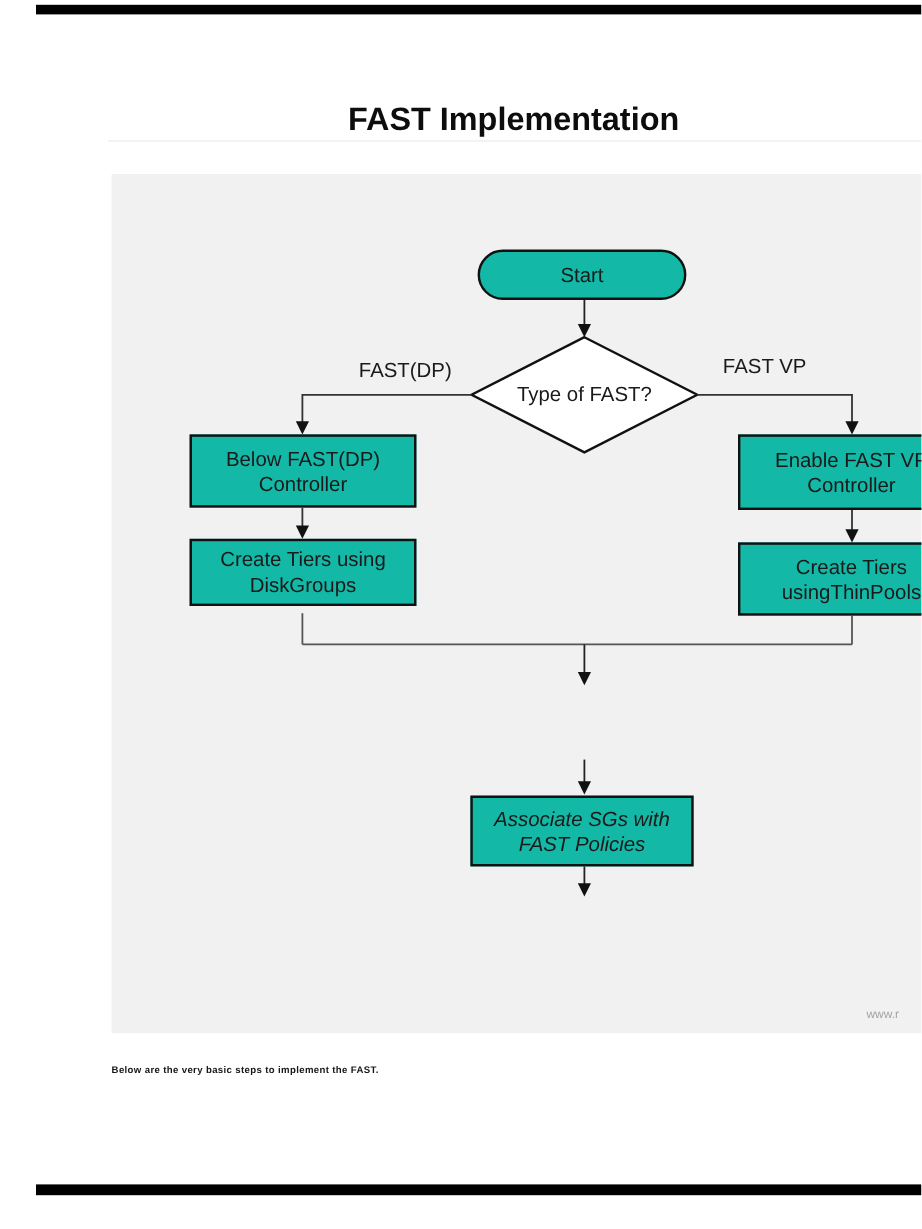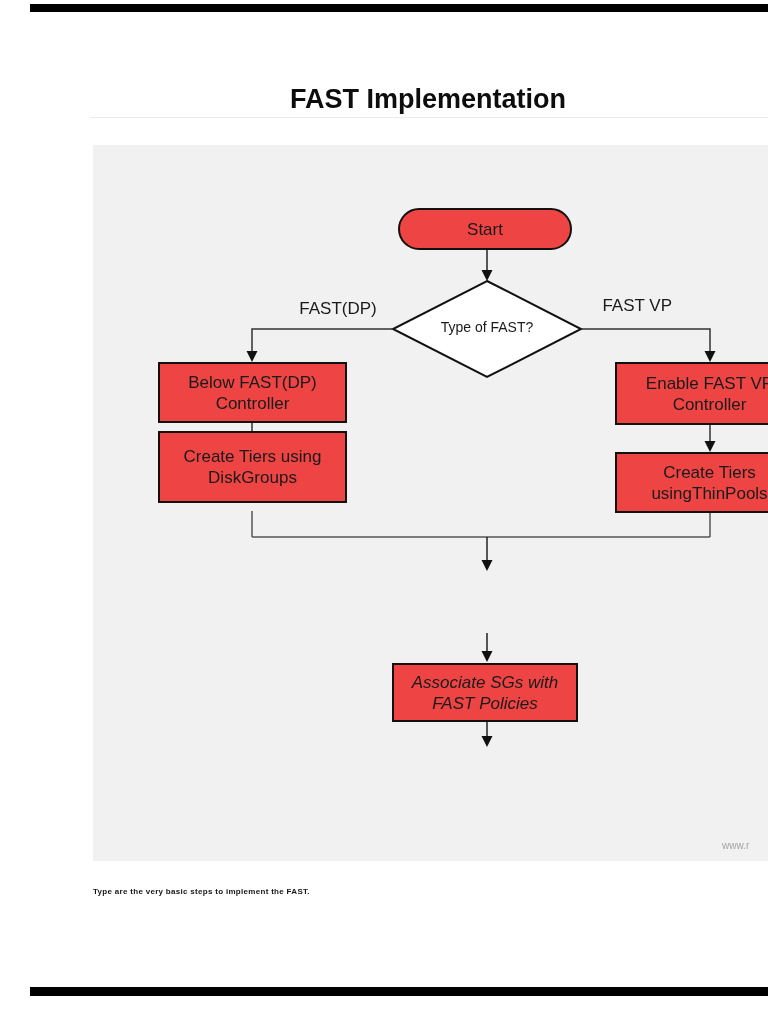--- a/index.html
+++ b/index.html
@@ -14,38 +14,38 @@
     position:absolute;top:84px;left:0;width:768px;margin:0;
     text-align:center;font-size:27px;font-weight:bold;color:#0d0d0d;
     letter-spacing:0px;
     padding-left:44px;
   }
   .title-rule{position:absolute;top:117px;left:90px;width:678px;height:1px;background:#ebebeb;}
   .panel{position:absolute;left:93px;top:145px;width:675px;height:716px;background:#f1f1f1;}
   .wires{position:absolute;left:0;top:0;width:768px;height:1024px;pointer-events:none;}
   .node{
     position:absolute;display:flex;align-items:center;justify-content:center;
-    background:#ef4444;border:2px solid #111111;color:#1a1a1a;
+    background:#14b8a6;border:2px solid #111111;color:#1a1a1a;
     font-size:17px;line-height:21px;text-align:center;white-space:pre-line;
     box-sizing:border-box;
   }
   .node.start{left:398px;top:208px;width:174px;height:42px;border-radius:21px;}
   .node.enable-dp{left:158px;top:362px;width:189px;height:61px;}
-  .node.tiers-dp{left:158px;top:431px;width:189px;height:72px;}
+  .node.tiers-dp{left:158px;top:449px;width:189px;height:56px;}
   .node.enable-vp{left:615px;top:362px;width:189px;height:63px;}
   .node.tiers-vp{left:615px;top:452px;width:189px;height:61px;}
   .node.policies{left:392px;top:572px;width:186px;height:61px;}
   .node.associate{left:392px;top:663px;width:186px;height:59px;font-style:italic;}
   .node.done{left:392px;top:748px;width:188px;height:52px;border-radius:26px;}
   .decision-label{
     position:absolute;left:397px;top:319px;width:180px;text-align:center;
-    font-size:14px;color:#1a1a1a;
+    font-size:17px;color:#1a1a1a;
   }
   .branch-label{position:absolute;font-size:17px;color:#1a1a1a;}
-  .branch-label.left{left:288px;top:299px;width:100px;text-align:center;}
+  .branch-label.left{left:299px;top:299px;width:100px;text-align:left;}
   .branch-label.right{left:580px;top:296px;width:92px;text-align:right;}
   .watermark{position:absolute;left:722px;top:840px;font-size:10px;color:#a3a3a3;white-space:nowrap;}
   .caption{position:absolute;left:93px;top:887px;font-size:8px;font-weight:bold;color:#161616;letter-spacing:0.3px;}
 </style>
 </head>
 <body>
 
 <div class="page">
 
   <div class="edge-bar top"></div>
@@ -100,17 +100,17 @@
 DiskGroups</div>
   <div class="node enable-vp">Enable FAST VP
 Controller</div>
   <div class="node tiers-vp">Create Tiers
 usingThinPools</div>
   <div class="node associate">Associate SGs with
 FAST Policies</div>
 
   <div class="watermark">www.r</div>
 
-  <div class="caption">Type are the very basic steps to implement the FAST.</div>
+  <div class="caption">Below are the very basic steps to implement the FAST.</div>
 
   <div class="edge-bar bottom"></div>
 
 </div>
 
 </body></html>

